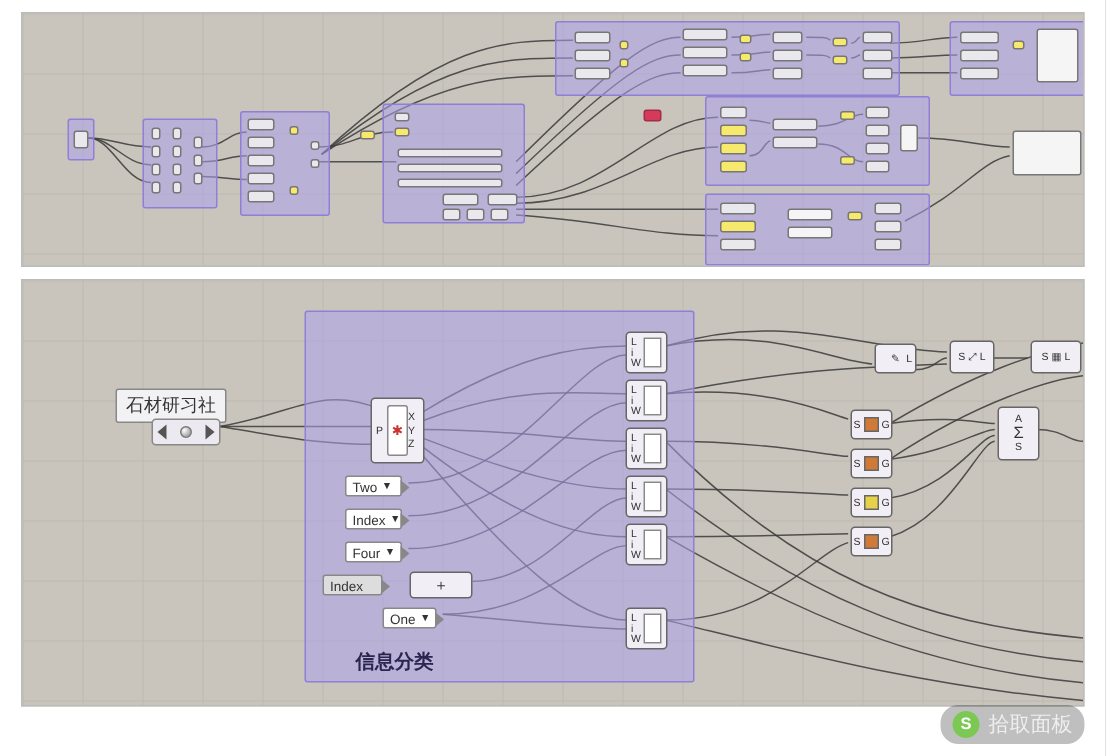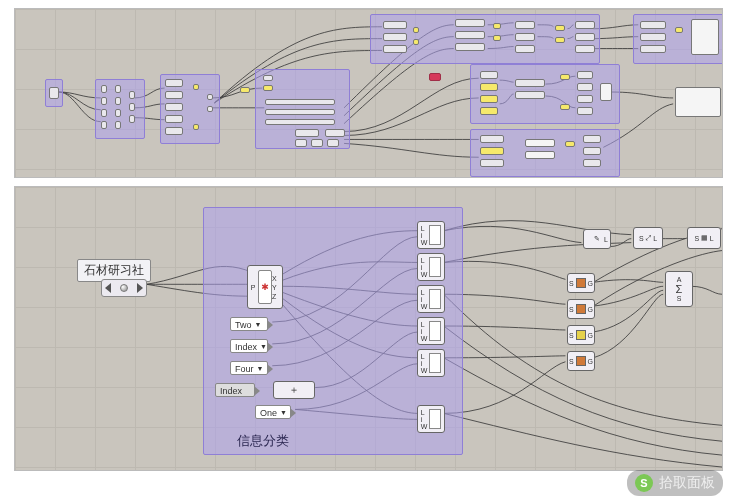--- a/index.html
+++ b/index.html
@@ -68,21 +68,21 @@
     display: flex; align-items: center; justify-content: center;
   }
   .picker::before, .picker::after {
     content: ""; width: 0; height: 0; position: absolute;
     border-top: 5px solid transparent; border-bottom: 5px solid transparent;
   }
   .picker::before { left: 3px; border-right: 6px solid #555; }
   .picker::after  { right: 3px; border-left: 6px solid #555; }
   .picker .dot { width: 8px; height: 8px; border-radius: 50%; background: radial-gradient(circle at 30% 30%, #fff, #aaa 70%); border: 1px solid #777; }
   .grp-title {
-    position: absolute; font-size: 13px; color: #2a2650;
+    position: absolute; font-size: 13px; color: #2a2650; font-weight: bold;
   }
   svg.wires { position: absolute; inset: 0; width: 100%; height: 100%; pointer-events: none; }
   svg.wires path { fill: none; stroke: #3a3a3a; stroke-width: 1; opacity: 0.85; }
   .watermark {
     position: absolute; right: 14px; bottom: 8px;
     display: flex; align-items: center; gap: 6px;
     color: #eee; font-size: 14px;
     background: rgba(0,0,0,0.25); padding: 4px 8px; border-radius: 12px;
   }
   .watermark .ico {

